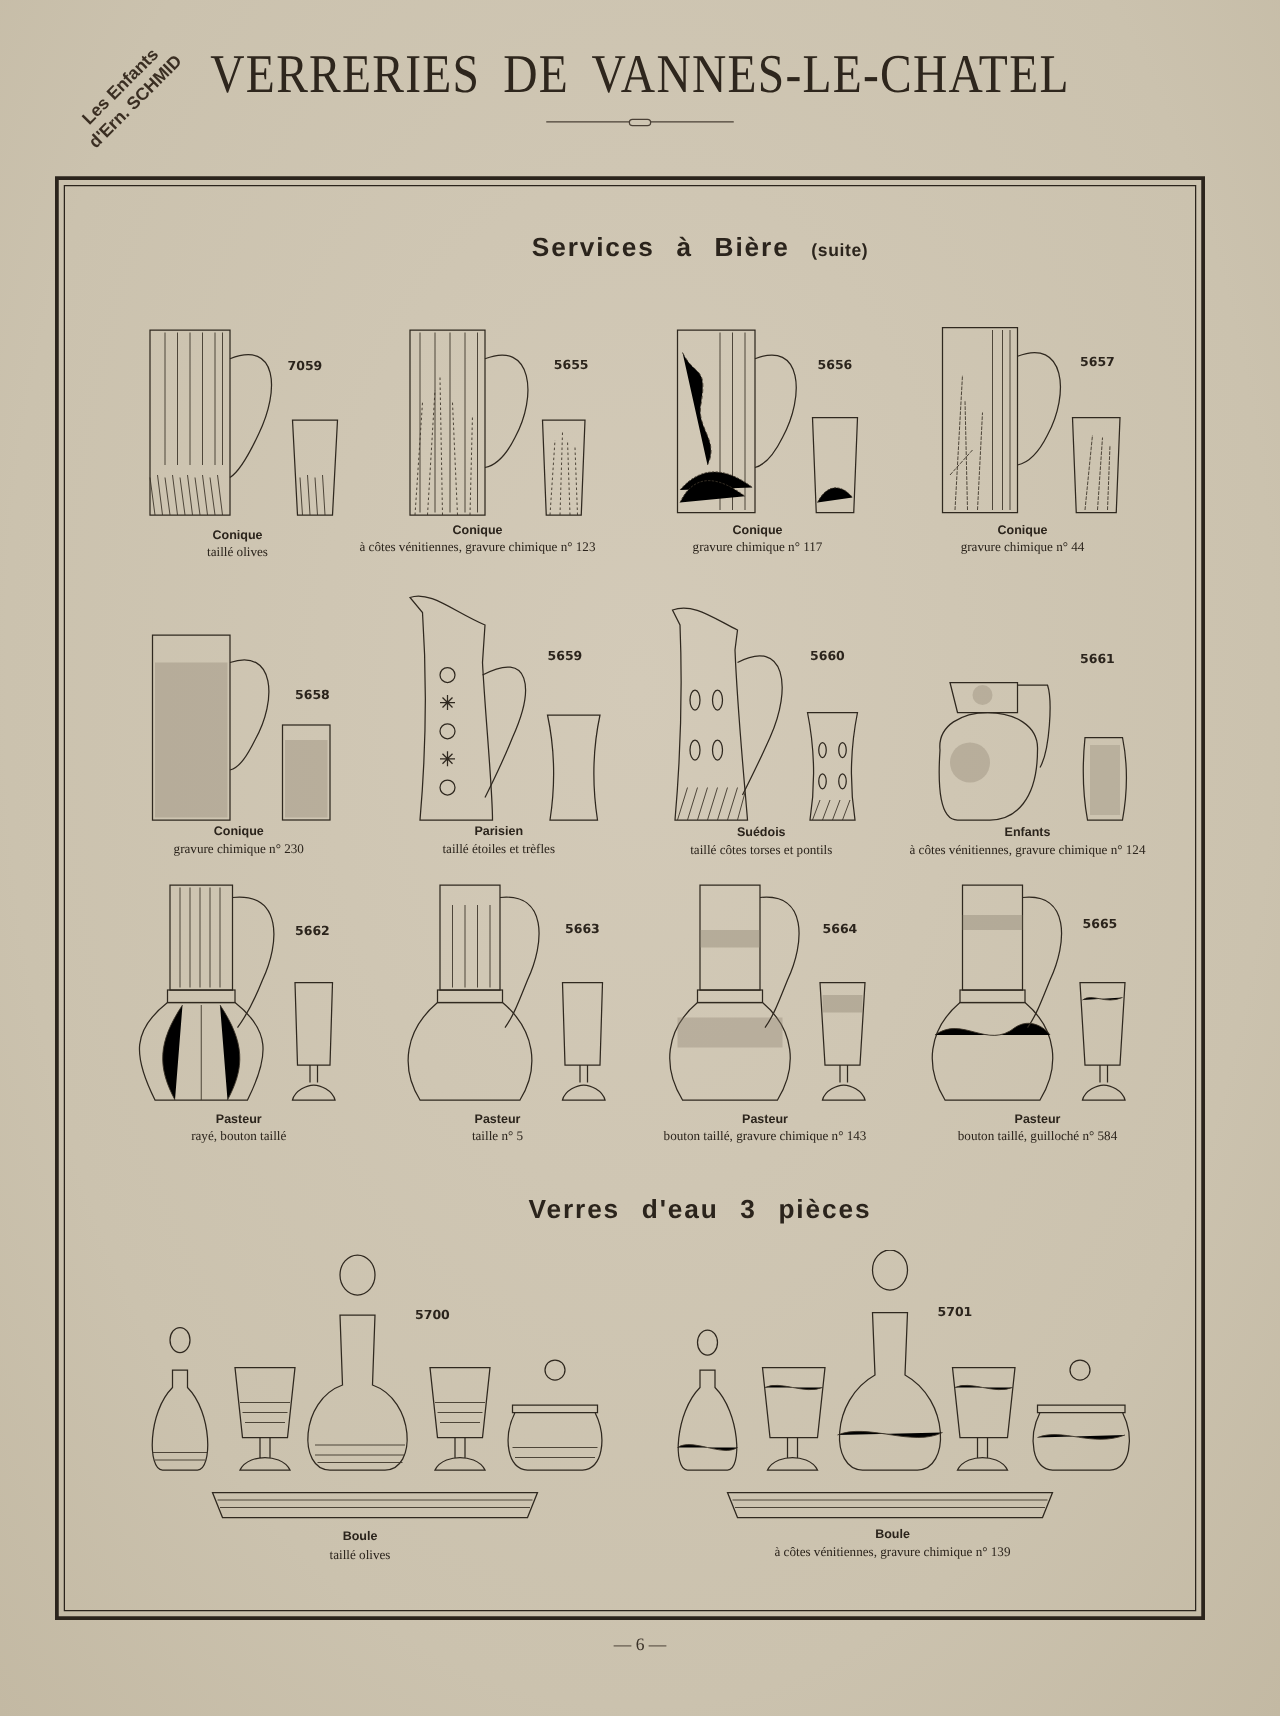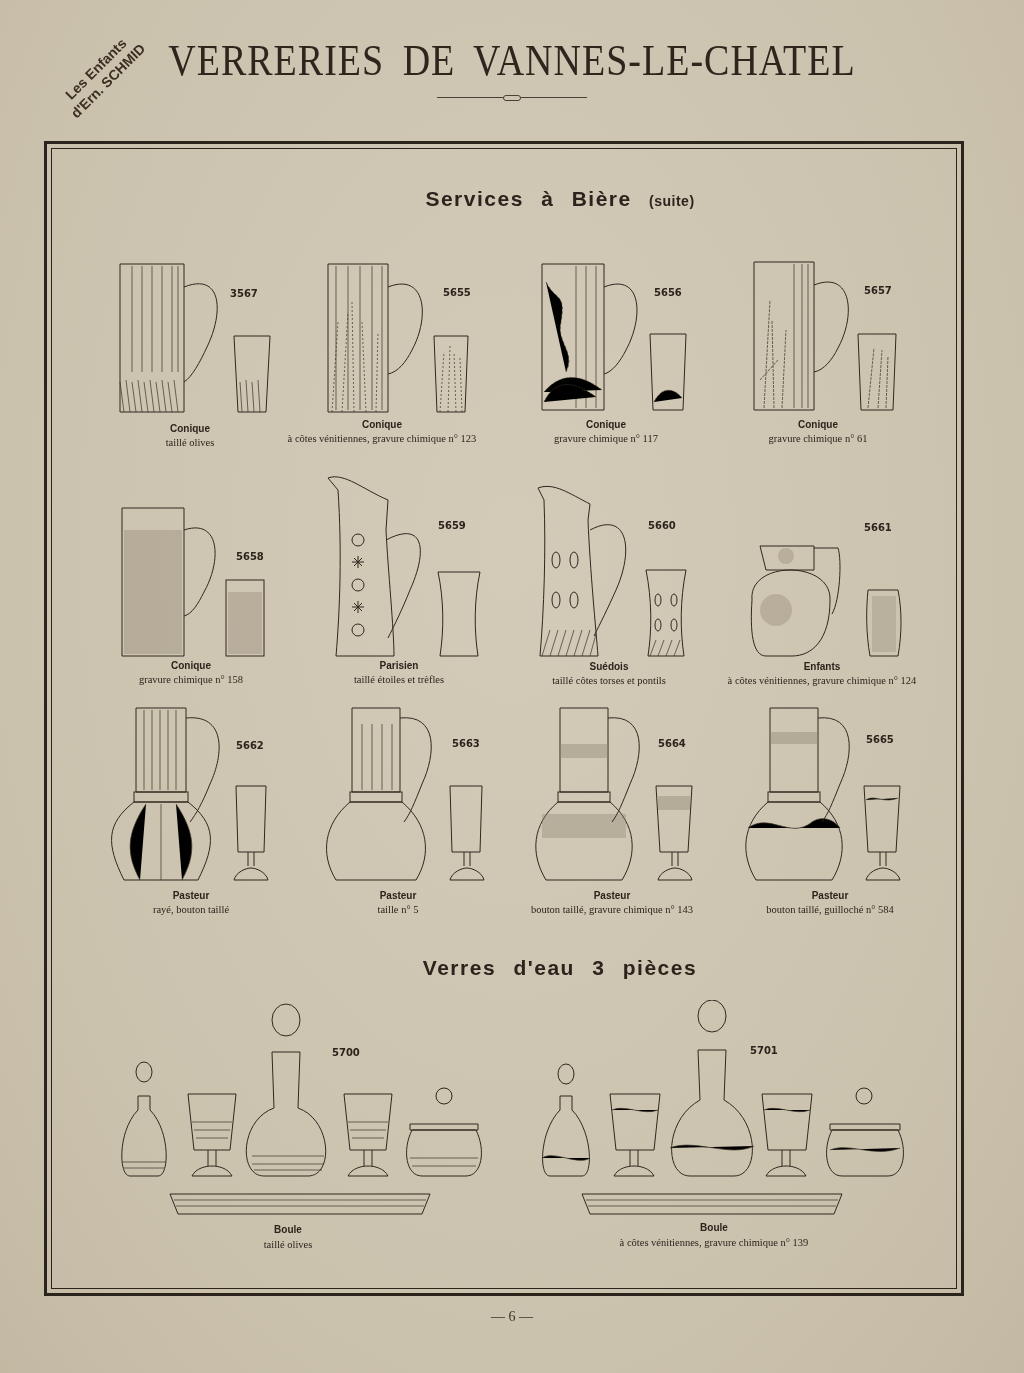--- a/index.html
+++ b/index.html
@@ -60,21 +60,21 @@
           <line x1="30" y1="4" x2="30" y2="110"></line>
           <line x1="40" y1="4" x2="40" y2="110"></line>
           <line x1="50" y1="4" x2="50" y2="110"></line>
           <line x1="60" y1="4" x2="60" y2="110"></line>
           <line x1="66" y1="4" x2="66" y2="110"></line>
         </g>
       <path class="hatch" fill="none" d="M8 120 L12 150 M14 118 L18 150 M20 120 L24 150 M26 118 L30 150 M32 120 L36 150 M38 118 L42 150 M44 120 L48 150 M50 118 L54 150 M56 120 L60 150 M62 118 L66 150"></path>
       <path class="ink" d="M122 74 L158 74 L154 150 L126 150 Z"></path>
       <path class="hatch" d="M128 120 L130 150 M134 118 L136 150 M140 120 L142 150 M146 118 L148 150"></path>
     </svg>
-    <div class="num" style="left:118px;top:26px;">3567</div>
+    <div class="num" style="left:118px;top:26px;">7059</div>
     <div class="cap" style="left:-22px;top:161px;width:200px;">
       <span class="name">Conique</span>
       <span class="desc">taillé olives</span>
     </div>
   </div>
 
   <div class="item" style="left:322px;top:262px;">
     <svg width="170" height="155">
       <path class="ink" d="M6 2 L66 2 L66 150 L6 150 Z"></path>
       <path class="ink" d="M66 25 C104 10,108 55,90 88 C84 100,76 110,66 112" stroke-width="5" stroke="#6b5f52"></path>
@@ -126,36 +126,36 @@
           <line x1="54" y1="4" x2="54" y2="148"></line>
           <line x1="60" y1="4" x2="60" y2="148"></line>
         </g>
       <path class="hatch" d="M16 148 L22 40 M26 148 L24 60 M34 148 L38 70 M12 120 L30 100" stroke-dasharray="3 1"></path>
       <path class="ink" d="M110 74 L148 74 L145 150 L113 150 Z"></path>
       <path class="hatch" d="M120 148 L126 88 M130 148 L134 90 M138 148 L140 96" stroke-dasharray="3 1"></path>
     </svg>
     <div class="num" style="left:116px;top:25px;">5657</div>
     <div class="cap" style="left:-30px;top:159px;width:200px;">
       <span class="name">Conique</span>
-      <span class="desc">gravure chimique n° 61</span>
+      <span class="desc">gravure chimique n° 44</span>
     </div>
   </div>
 
   <div class="item" style="left:116px;top:500px;">
     <svg width="170" height="160">
       <path class="ink" d="M6 8 L68 8 L68 156 L6 156 Z"></path>
       <path class="ink" d="M68 30 C104 18,106 60,88 92 C82 104,76 114,68 116" stroke-width="5" stroke="#6b5f52"></path>
       <rect x="8" y="30" width="58" height="124" fill="#8c8171" opacity="0.35"></rect>
       <rect x="110" y="80" width="38" height="76" fill="none" class="ink"></rect>
       <rect x="112" y="92" width="34" height="62" fill="#8c8171" opacity="0.35"></rect>
     </svg>
     <div class="num" style="left:120px;top:19px;margin-top:32px;">5658</div>
     <div class="cap" style="left:-30px;top:160px;width:210px;">
       <span class="name">Conique</span>
-      <span class="desc">gravure chimique n° 158</span>
+      <span class="desc">gravure chimique n° 230</span>
     </div>
   </div>
 
   <div class="item" style="left:324px;top:470px;">
     <svg width="170" height="190">
       <path class="ink" d="M4 8 C20 2,40 20,64 30 L62 60 C64 100,70 160,70 186 L12 186 C16 140,18 80,14 20 Z"></path>
       <path class="ink" d="M62 70 C100 50,104 80,86 120 C78 140,70 156,64 168" stroke-width="5" stroke="#6b5f52"></path>
       <g fill="none" class="ink">
           <circle cx="34" cy="70" r="6"></circle>
           <circle cx="34" cy="115" r="6"></circle>

